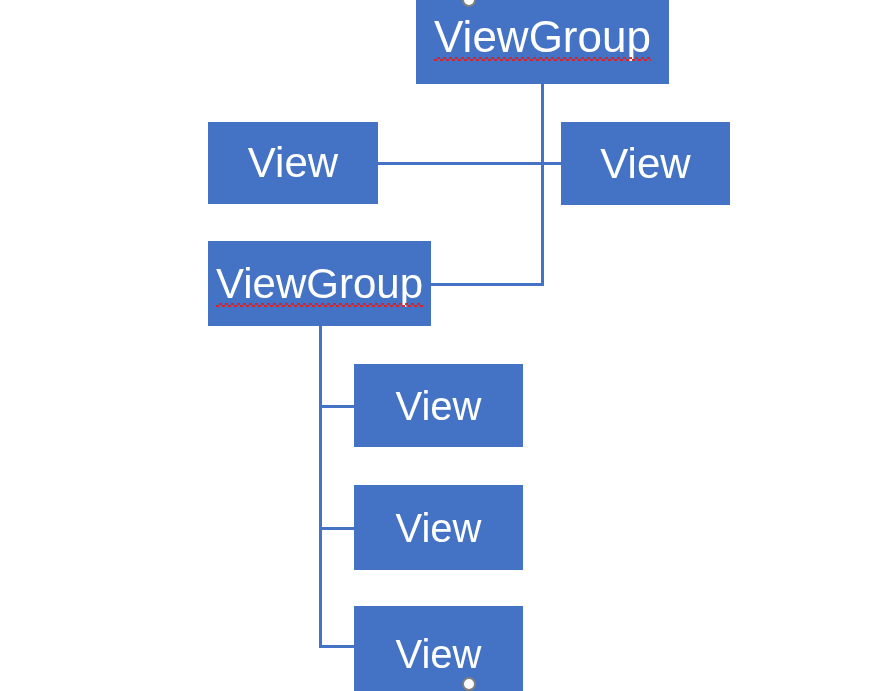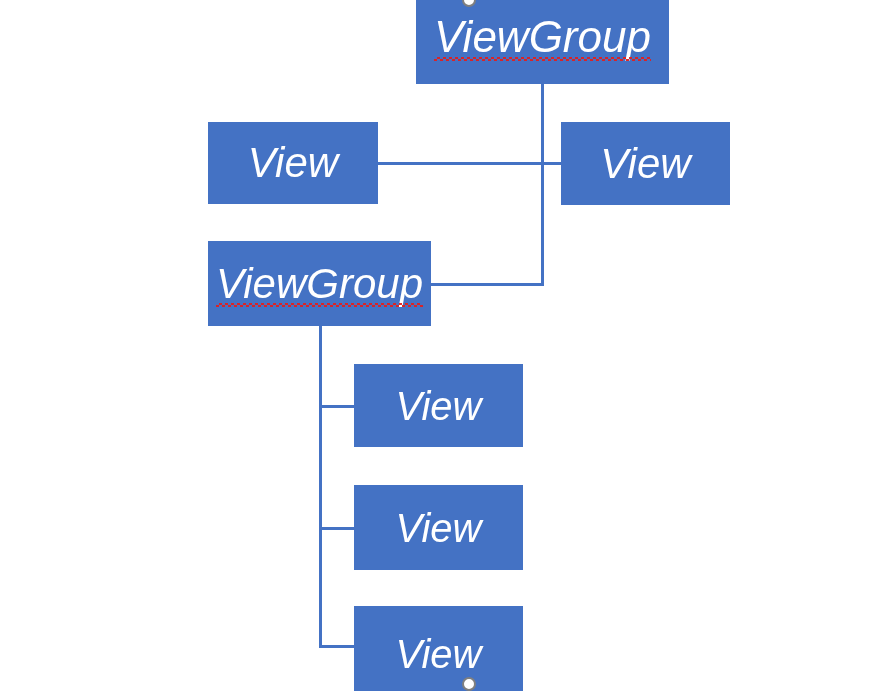--- a/index.html
+++ b/index.html
@@ -27,21 +27,20 @@
     font-family: "Liberation Sans", sans-serif;
     font-weight: 400;
     line-height: 1;
     box-sizing: border-box;
     user-select: none;
   }
   .node .label {
     position: relative;
     white-space: nowrap;
     display: inline-block;
-    font-style: italic;
   }
   
   .misspelled .label::after {
     content: "";
     position: absolute;
     left: 0;
     right: 0;
     bottom: -2px;
     height: 4px;
     background-image:

